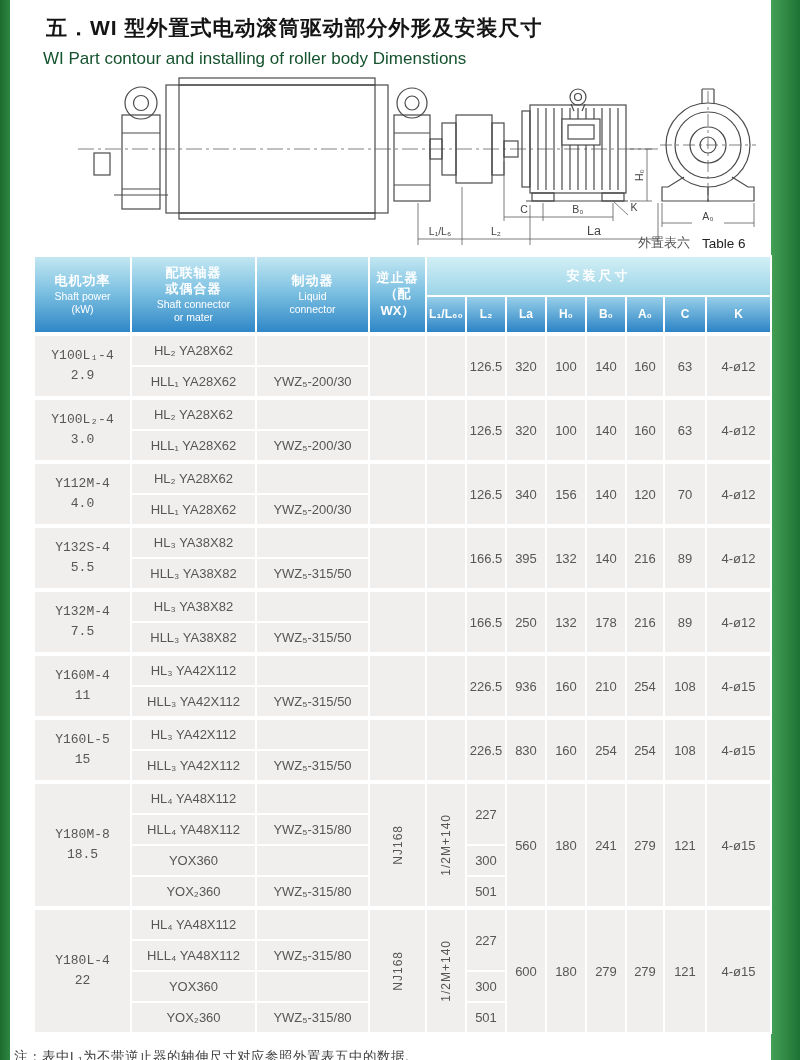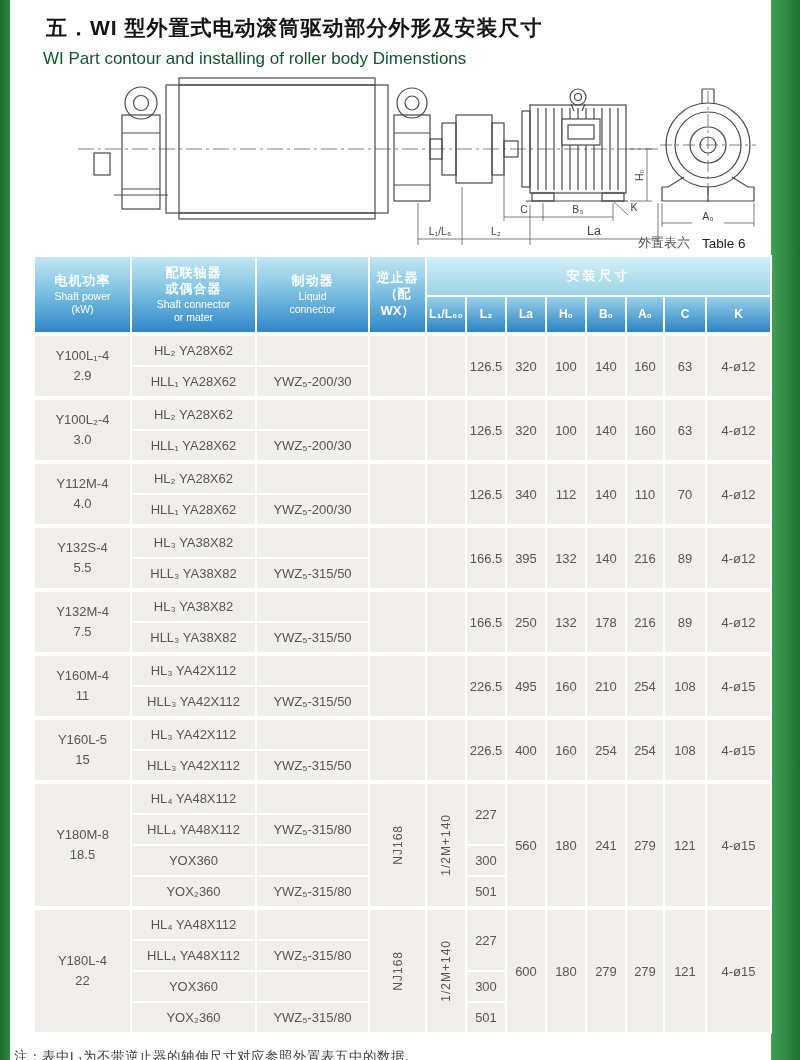--- a/index.html
+++ b/index.html
@@ -36,21 +36,21 @@
   .th-main { background:linear-gradient(180deg,#c2e7f2 0%,#7fc2e2 45%,#2f87c7 100%); }
   .th-install {
     background:linear-gradient(180deg,#d2eff6,#9cd4e6);
     height:38px; font-size:13px; letter-spacing:3px;
   }
   .th-dim { background:linear-gradient(180deg,#96cfe9,#2d84c5); height:35px; font-size:12px; }
   .hcn { font-size:13px; letter-spacing:1px; }
   .hen { font-size:10.5px; font-weight:normal; }
   tbody td { background:#f1efed; height:29px; }
   tr.gf td { border-top:4px solid #ffffff; }
-  td.c-model { line-height:1.55; }
+  td.c-model { line-height:1.55;font-family:Liberation Mono, monospace; }
   .vert {
     writing-mode:vertical-rl; transform:rotate(180deg);
     margin:0 auto; font-size:12px; letter-spacing:1px;
   }
   .notes { margin:14px 0 0 4px; color:#3e3e3e; }
   .note-cn { font-size:13.5px; letter-spacing:0.5px; }
 </style>
 </head>
 <body>
 
@@ -259,23 +259,23 @@
         <td class="c-model" rowspan="2">
           <div>Y112M-4</div>
           <div>4.0</div>
         </td>
         <td>HL₂ YA28X62</td>
         <td></td>
         <td rowspan="2"></td>
         <td rowspan="2"></td>
         <td rowspan="2">126.5</td>
         <td rowspan="2">340</td>
-        <td rowspan="2">112</td>
+        <td rowspan="2">156</td>
         <td rowspan="2">140</td>
-        <td rowspan="2">110</td>
+        <td rowspan="2">120</td>
         <td rowspan="2">70</td>
         <td rowspan="2">4-ø12</td>
       </tr>
       <tr>
         <td>HLL₁ YA28X62</td>
         <td>YWZ₅-200/30</td>
       </tr>
 
       <tr class="gf">
         <td class="c-model" rowspan="2">
@@ -324,21 +324,21 @@
       <tr class="gf">
         <td class="c-model" rowspan="2">
           <div>Y160M-4</div>
           <div>11</div>
         </td>
         <td>HL₃ YA42X112</td>
         <td></td>
         <td rowspan="2"></td>
         <td rowspan="2"></td>
         <td rowspan="2">226.5</td>
-        <td rowspan="2">495</td>
+        <td rowspan="2">936</td>
         <td rowspan="2">160</td>
         <td rowspan="2">210</td>
         <td rowspan="2">254</td>
         <td rowspan="2">108</td>
         <td rowspan="2">4-ø15</td>
       </tr>
       <tr>
         <td>HLL₃ YA42X112</td>
         <td>YWZ₅-315/50</td>
       </tr>
@@ -346,21 +346,21 @@
       <tr class="gf">
         <td class="c-model" rowspan="2">
           <div>Y160L-5</div>
           <div>15</div>
         </td>
         <td>HL₃ YA42X112</td>
         <td></td>
         <td rowspan="2"></td>
         <td rowspan="2"></td>
         <td rowspan="2">226.5</td>
-        <td rowspan="2">400</td>
+        <td rowspan="2">830</td>
         <td rowspan="2">160</td>
         <td rowspan="2">254</td>
         <td rowspan="2">254</td>
         <td rowspan="2">108</td>
         <td rowspan="2">4-ø15</td>
       </tr>
       <tr>
         <td>HLL₃ YA42X112</td>
         <td>YWZ₅-315/50</td>
       </tr>

